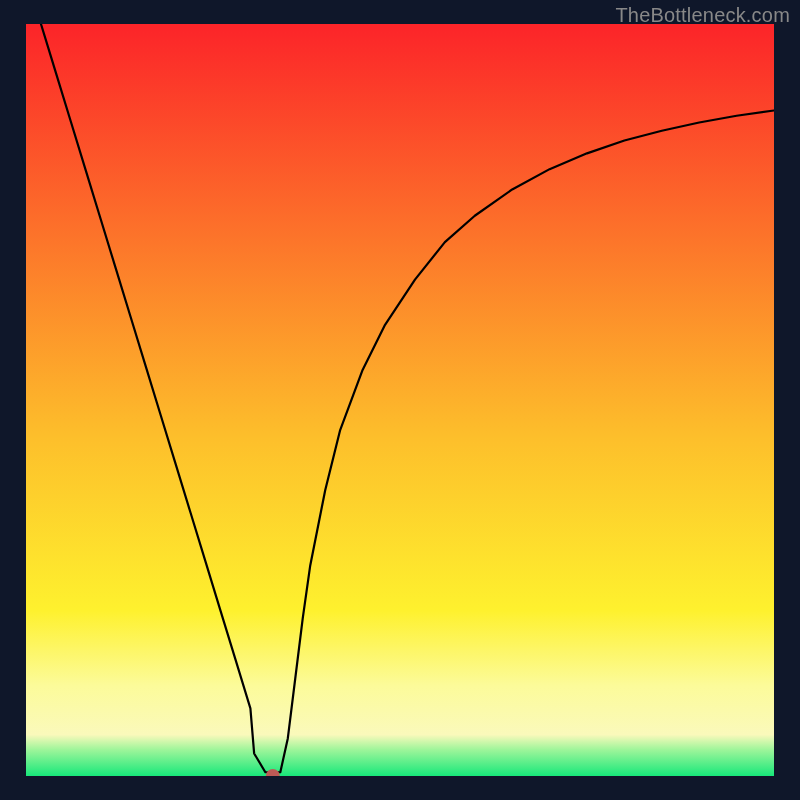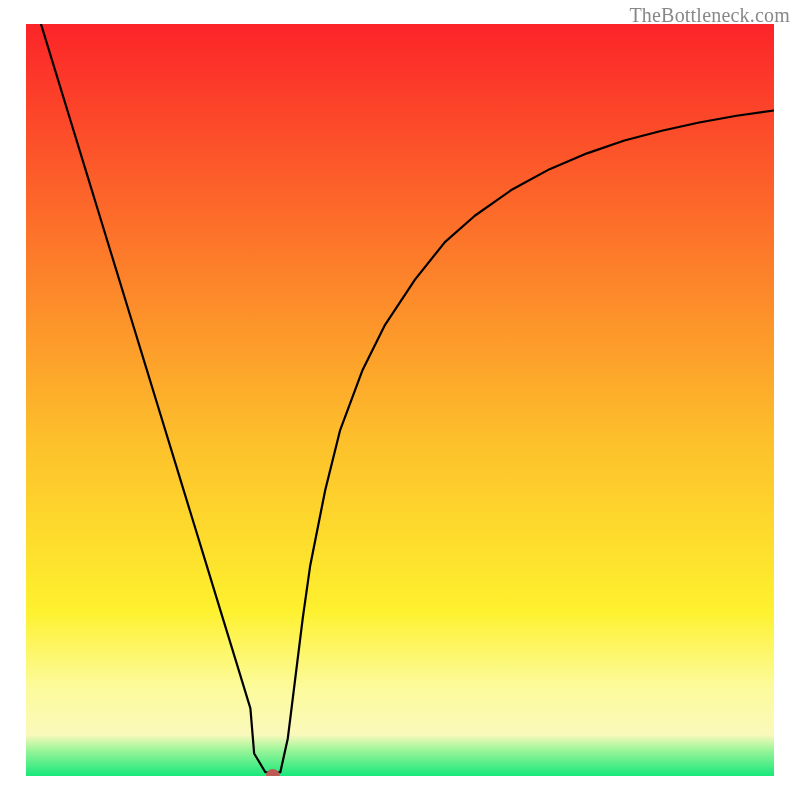--- a/index.html
+++ b/index.html
@@ -8,22 +8,21 @@
     width: 800px;
     height: 800px;
     background: #000;
     overflow: hidden;
     font-family: Arial, Helvetica, sans-serif;
   }
   .stage {
     position: relative;
     width: 800px;
     height: 800px;
-    background: #ffffff;
-    font-family: Liberation Serif, serif;
+    background: #0f172a;
   }
   .watermark {
     position: absolute;
     top: 4px;
     right: 10px;
     color: #888;
     font-size: 20px;
     font-weight: 500;
     letter-spacing: 0.2px;
     z-index: 5;

